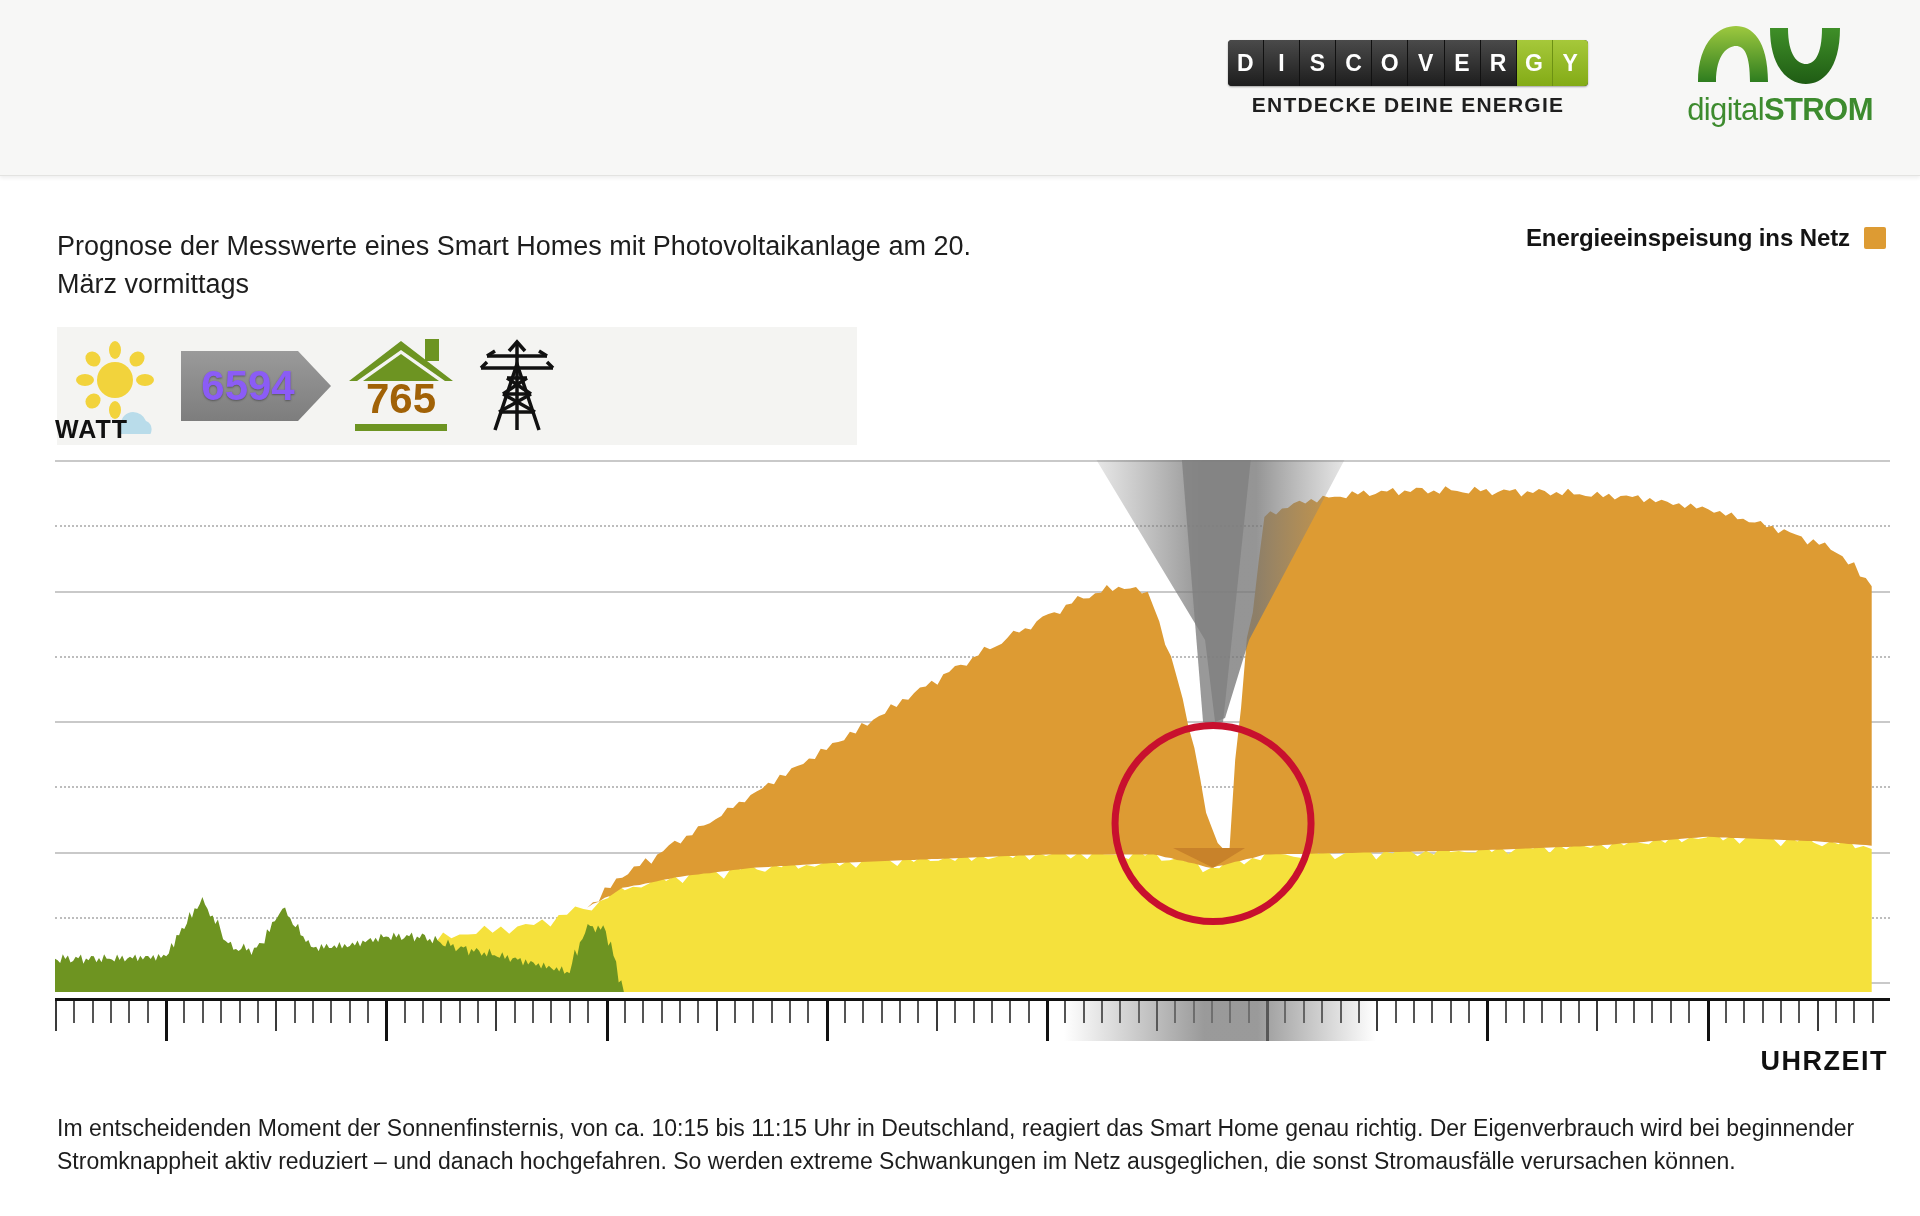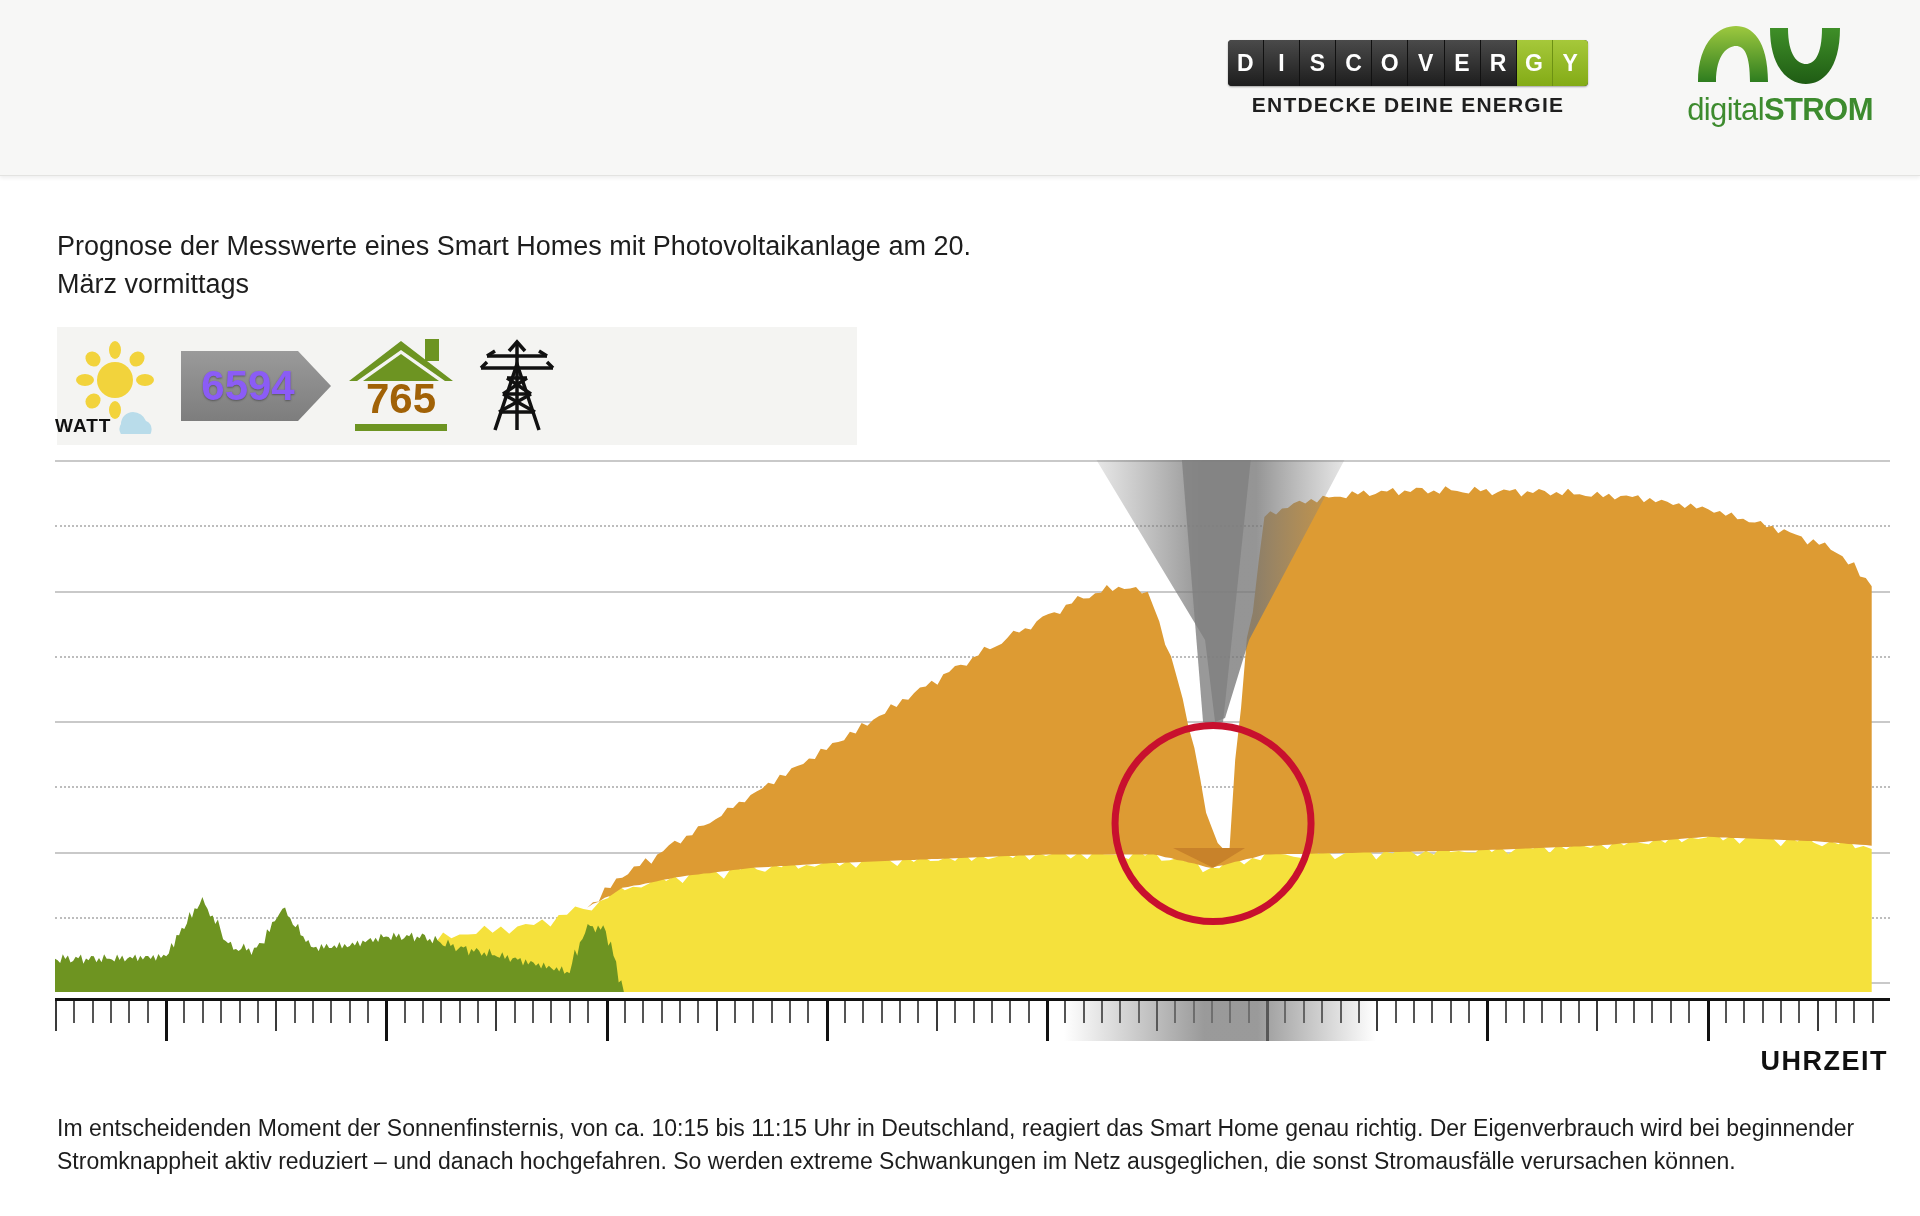--- a/index.html
+++ b/index.html
@@ -109,21 +109,21 @@
     font-size:42px;font-weight:bold;color:#a16207;
     font-family:"Liberation Sans Narrow","Liberation Sans",sans-serif;
   }
   .house .base{
     position:absolute;left:14px;right:14px;bottom:10px;height:7px;background:#6d9422;
   }
 
   
   .chart-wrap{position:absolute;left:0;top:460px;width:1920px;height:560px;}
   .watt-label{
-    position:absolute;left:55px;top:-45px;font-size:19px;font-weight:bold;
+    position:absolute;left:55px;top:-45px;font-size:25px;font-weight:bold;
     color:#111;letter-spacing:1px;
     font-family:"Liberation Sans Narrow","Liberation Sans",sans-serif;
   }
   .plot{position:absolute;left:55px;top:0;width:1835px;height:532px;}
   .gridline{position:absolute;left:0;right:0;height:0;}
   .gridline.solid{border-top:2px solid #c9c9c9;}
   .gridline.dotted{border-top:2px dotted #bdbdbd;}
 
   .axis{
     position:absolute;left:55px;top:998px;width:1835px;height:3px;background:#111;
@@ -189,20 +189,24 @@
         <path d="M4 58 C4 16 26 2 42 2 C58 2 74 16 74 58 L56 58 C56 30 50 22 42 22 C34 22 22 30 22 58 Z" fill="url(#dsg1)"></path>
         <path d="M76 4 C76 46 96 60 112 60 C128 60 146 46 146 4 L128 4 C128 32 120 40 112 40 C104 40 94 32 94 4 Z" fill="url(#dsg2)"></path>
       </svg>
       <div class="dstrom-word"><i>digital</i><span>STROM</span></div>
     </div>
   </div>
 
   <div class="subtitle">Prognose der Messwerte eines Smart Homes mit Photovoltaikanlage am 20. März vormittags</div>
 
   <div class="legend" id="legend">
+      <div class="legend-row">
+        <div class="legend-label">Energieeinspeisung ins Netz</div>
+        <div class="legend-swatch" style="background: rgb(221, 155, 51);"></div>
+      </div>
     </div>
 
   <div class="stats">
 
     <div class="stat-icon">
       <svg width="104" height="96" viewBox="0 0 104 96">
         <g fill="#F2D33C">
           <circle cx="44" cy="42" r="18"></circle>
           <ellipse cx="44" cy="12" rx="6" ry="9"></ellipse>
           <ellipse cx="44" cy="72" rx="6" ry="9"></ellipse>

